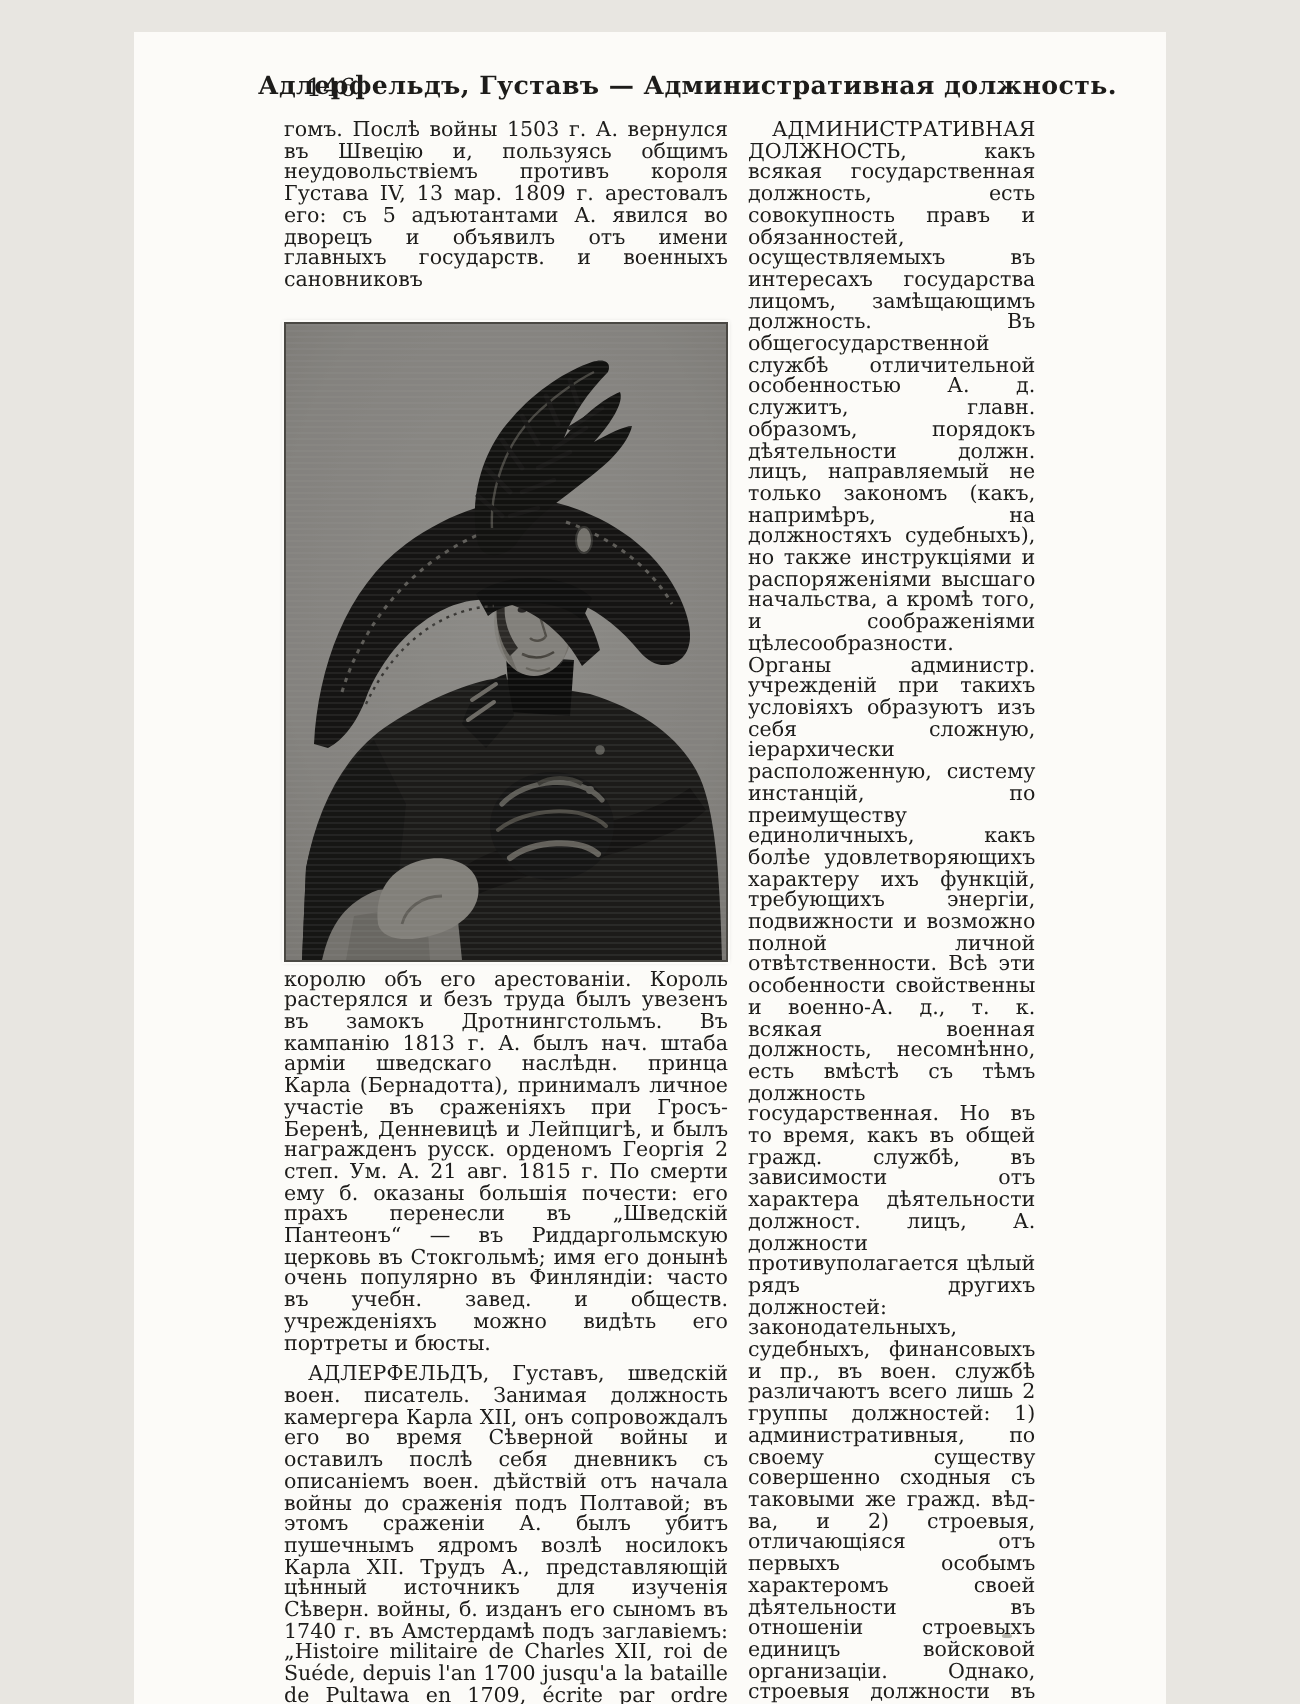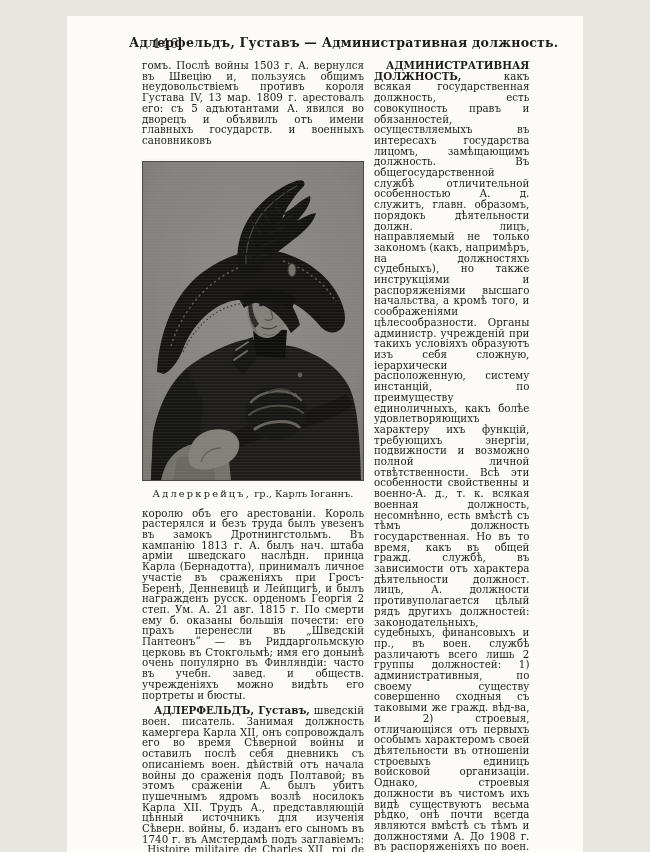--- a/index.html
+++ b/index.html
@@ -31,21 +31,21 @@
   .col{
     font-size:10.3px;
     line-height:10.7px;
     text-align:justify;
     hyphens:auto;
   }
   .col-left{width:258px;}
   .col-right{width:235px;}
   .col p{margin:0;}
   .indent{text-indent:12px;}
-  .article-title{font-weight:bold;}
+  .article-title{font-weight:normal;}
   .article-gap{margin-top:5px !important;}
 
   .portrait-block{margin:15px auto 4px auto;width:222px;}
   .portrait-frame{
     width:220px;height:318px;
     border:1px solid #4a4843;
     background:#cfcdc7;
     box-shadow:0 0 0 1px #fcfbf8, 0 0 2px rgba(0,0,0,.25);
   }
   .portrait-frame svg{display:block;width:220px;height:318px;}
@@ -151,23 +151,20 @@
 
             <path d="M96,110 C91,88 98,63 113,47 C125,33 141,23 153,19 C159,17 163,19 161,24 C151,34 143,46 139,57 C147,47 159,37 167,34 C169,39 163,49 154,59 C161,55 169,51 173,51 C171,60 161,70 150,78 C139,87 123,97 115,110 C109,117 99,118 96,110 Z" fill="#1d1c1a"></path>
             <path d="M103,102 C102,82 110,60 124,46 C134,36 146,28 154,24" stroke="#6e6c64" stroke-width="1.2" fill="none"></path>
             <path d="M108,96 L96,86 M112,84 L100,72 M118,72 L108,58 M126,60 L118,46 M136,50 L130,36 M146,40 L142,28" stroke="#262523" stroke-width="2.4" stroke-linecap="round"></path>
             <path d="M112,96 L126,92 M118,84 L134,78 M126,72 L142,64 M134,62 L150,52 M142,52 L158,42" stroke="#262523" stroke-width="2.2" stroke-linecap="round"></path>
 
             <rect x="0" y="0" width="220" height="318" fill="url(#hatch)"></rect>
             <rect x="0" y="0" width="220" height="318" filter="url(#grain)" opacity="0.35"></rect>
           </svg>
         </div>
-        <div class="portrait-caption">
-          <span class="caption-name">Адлеркрейцъ,</span><span> гр., Карлъ Іоганнъ.</span>
-        </div>
       </div>
 
       <p>королю объ его арестованіи. Король растерялся и безъ труда былъ увезенъ въ замокъ Дротнингстольмъ. Въ кампанію 1813 г. А. былъ нач. штаба арміи шведскаго наслѣдн. принца Карла (Бернадотта), принималъ личное участіе въ сраженіяхъ при Гросъ-Беренѣ, Денневицѣ и Лейпцигѣ, и былъ награжденъ русск. орденомъ Георгія 2 степ. Ум. А. 21 авг. 1815 г. По смерти ему б. оказаны большія почести: его прахъ перенесли въ „Шведскій Пантеонъ“ — въ Риддаргольмскую церковь въ Стокгольмѣ; имя его донынѣ очень популярно въ Финляндіи: часто въ учебн. завед. и обществ. учрежденіяхъ можно видѣть его портреты и бюсты.</p>
 
       <p class="indent article-gap"><span class="article-title">АДЛЕРФЕЛЬДЪ, Густавъ,</span><span> шведскій воен. писатель. Занимая должность камергера Карла XII, онъ сопровождалъ его во время Сѣверной войны и оставилъ послѣ себя дневникъ съ описаніемъ воен. дѣйствій отъ начала войны до сраженія подъ Полтавой; въ этомъ сраженіи А. былъ убитъ пушечнымъ ядромъ возлѣ носилокъ Карла XII. Трудъ А., представляющій цѣнный источникъ для изученія Сѣверн. войны, б. изданъ его сыномъ въ 1740 г. въ Амстердамѣ подъ заглавіемъ: „Histoire militaire de Charles XII, roi de Suéde, depuis l'an 1700 jusqu'a la bataille de Pultawa en 1709, écrite par ordre exprés de Sa Majesté par Mr. Gustave Adlerfeld, Chambellan du Roi“.</span></p>
     </div>
 
     <div class="col col-right">
       <p class="indent"><span class="article-title">АДМИНИСТРАТИВНАЯ ДОЛЖНОСТЬ,</span><span> какъ всякая государственная должность, есть совокупность правъ и обязанностей, осуществляемыхъ въ интересахъ государства лицомъ, замѣщающимъ должность. Въ общегосударственной службѣ отличительной особенностью А. д. служитъ, главн. образомъ, порядокъ дѣятельности должн. лицъ, направляемый не только закономъ (какъ, напримѣръ, на должностяхъ судебныхъ), но также инструкціями и распоряженіями высшаго начальства, а кромѣ того, и соображеніями цѣлесообразности. Органы администр. учрежденій при такихъ условіяхъ образуютъ изъ себя сложную, іерархически расположенную, систему инстанцій, по преимуществу единоличныхъ, какъ болѣе удовлетворяющихъ характеру ихъ функцій, требующихъ энергіи, подвижности и возможно полной личной отвѣтственности. Всѣ эти особенности свойственны и военно-А. д., т. к. всякая военная должность, несомнѣнно, есть вмѣстѣ съ тѣмъ должность государственная. Но въ то время, какъ въ общей гражд. службѣ, въ зависимости отъ характера дѣятельности должност. лицъ, А. должности противуполагается цѣлый рядъ другихъ должностей: законодательныхъ, судебныхъ, финансовыхъ и пр., въ воен. службѣ различаютъ всего лишь 2 группы должностей: 1) административныя, по своему существу совершенно сходныя съ таковыми же гражд. вѣд-ва, и 2) строевыя, отличающіяся отъ первыхъ особымъ характеромъ своей дѣятельности въ отношеніи строевыхъ единицъ войсковой организаціи. Однако, строевыя должности въ чистомъ ихъ видѣ существуютъ весьма рѣдко, онѣ почти всегда являются вмѣстѣ съ тѣмъ и должностями А. До 1908 г. въ распоряженіяхъ по воен. вѣд. было установлено 3 типа должностей: а) строевыя командныя, б) строевыя некомандныя и в) административныя, хотя въ самомъ законѣ отсутствуетъ разграниченіе одного рода должностей отъ другихъ. Въ нѣкоторыхъ случаяхъ законъ отожествляетъ А. д. съ должностью нестроевой (Примѣч. 2 къ ст. 543 VII кн. СВП. 1869 г. изд. 1907 г.); въ другихъ, напротивъ, говоритъ объ А. д., соединенныхъ съ командованіемъ войсками (ст. 539 VII кн. СВП.). Въ виду этого, изъ низшихъ воен. должностей къ числу А. д. должны быть отнесены всѣ должности некомандныя. Что же касается высшихъ должностей, то отграниченіе въ нихъ А. д. отъ строевыхъ м. б. установлено на основаніи различія правъ и преимуществъ лицъ, замѣщающихъ тѣ и другія должности, путемъ косвенныхъ указаній, дѣйств. по воен. вѣд., постановленій. Подобныя указанія можно найти въ правилахъ о льготномъ производствѣ въ генер. чины. Изъ этихъ правилъ слѣдуетъ, что изъ высшихъ должностей, допускающихъ замѣщеніе ихъ генер. чинами, къ А. должны б. отнесены должности: предсѣд. и членовъ глав. комиссіи по устр. казармъ, глав. воен. суда и всѣ в.-судеб. должности; нач. гл. упр-ій воен. мин-ва и ихъ помощниковъ, нач. инженеровъ и завѣдующ. инженер. частью въ воен. окр., инспектора ремонтовъ и запаса кавалеріи, городск. комендантовъ, генераловъ для порученій при адм. учрежденіяхъ, нач. и профессоровъ воен. акад., инспект. клас. воен. уч., нач. технич. и пиротехническаго учил., директоровъ (кромѣ Пажскаго корп.) и инспекторовъ всѣхъ кад.</span></p>
     </div>

